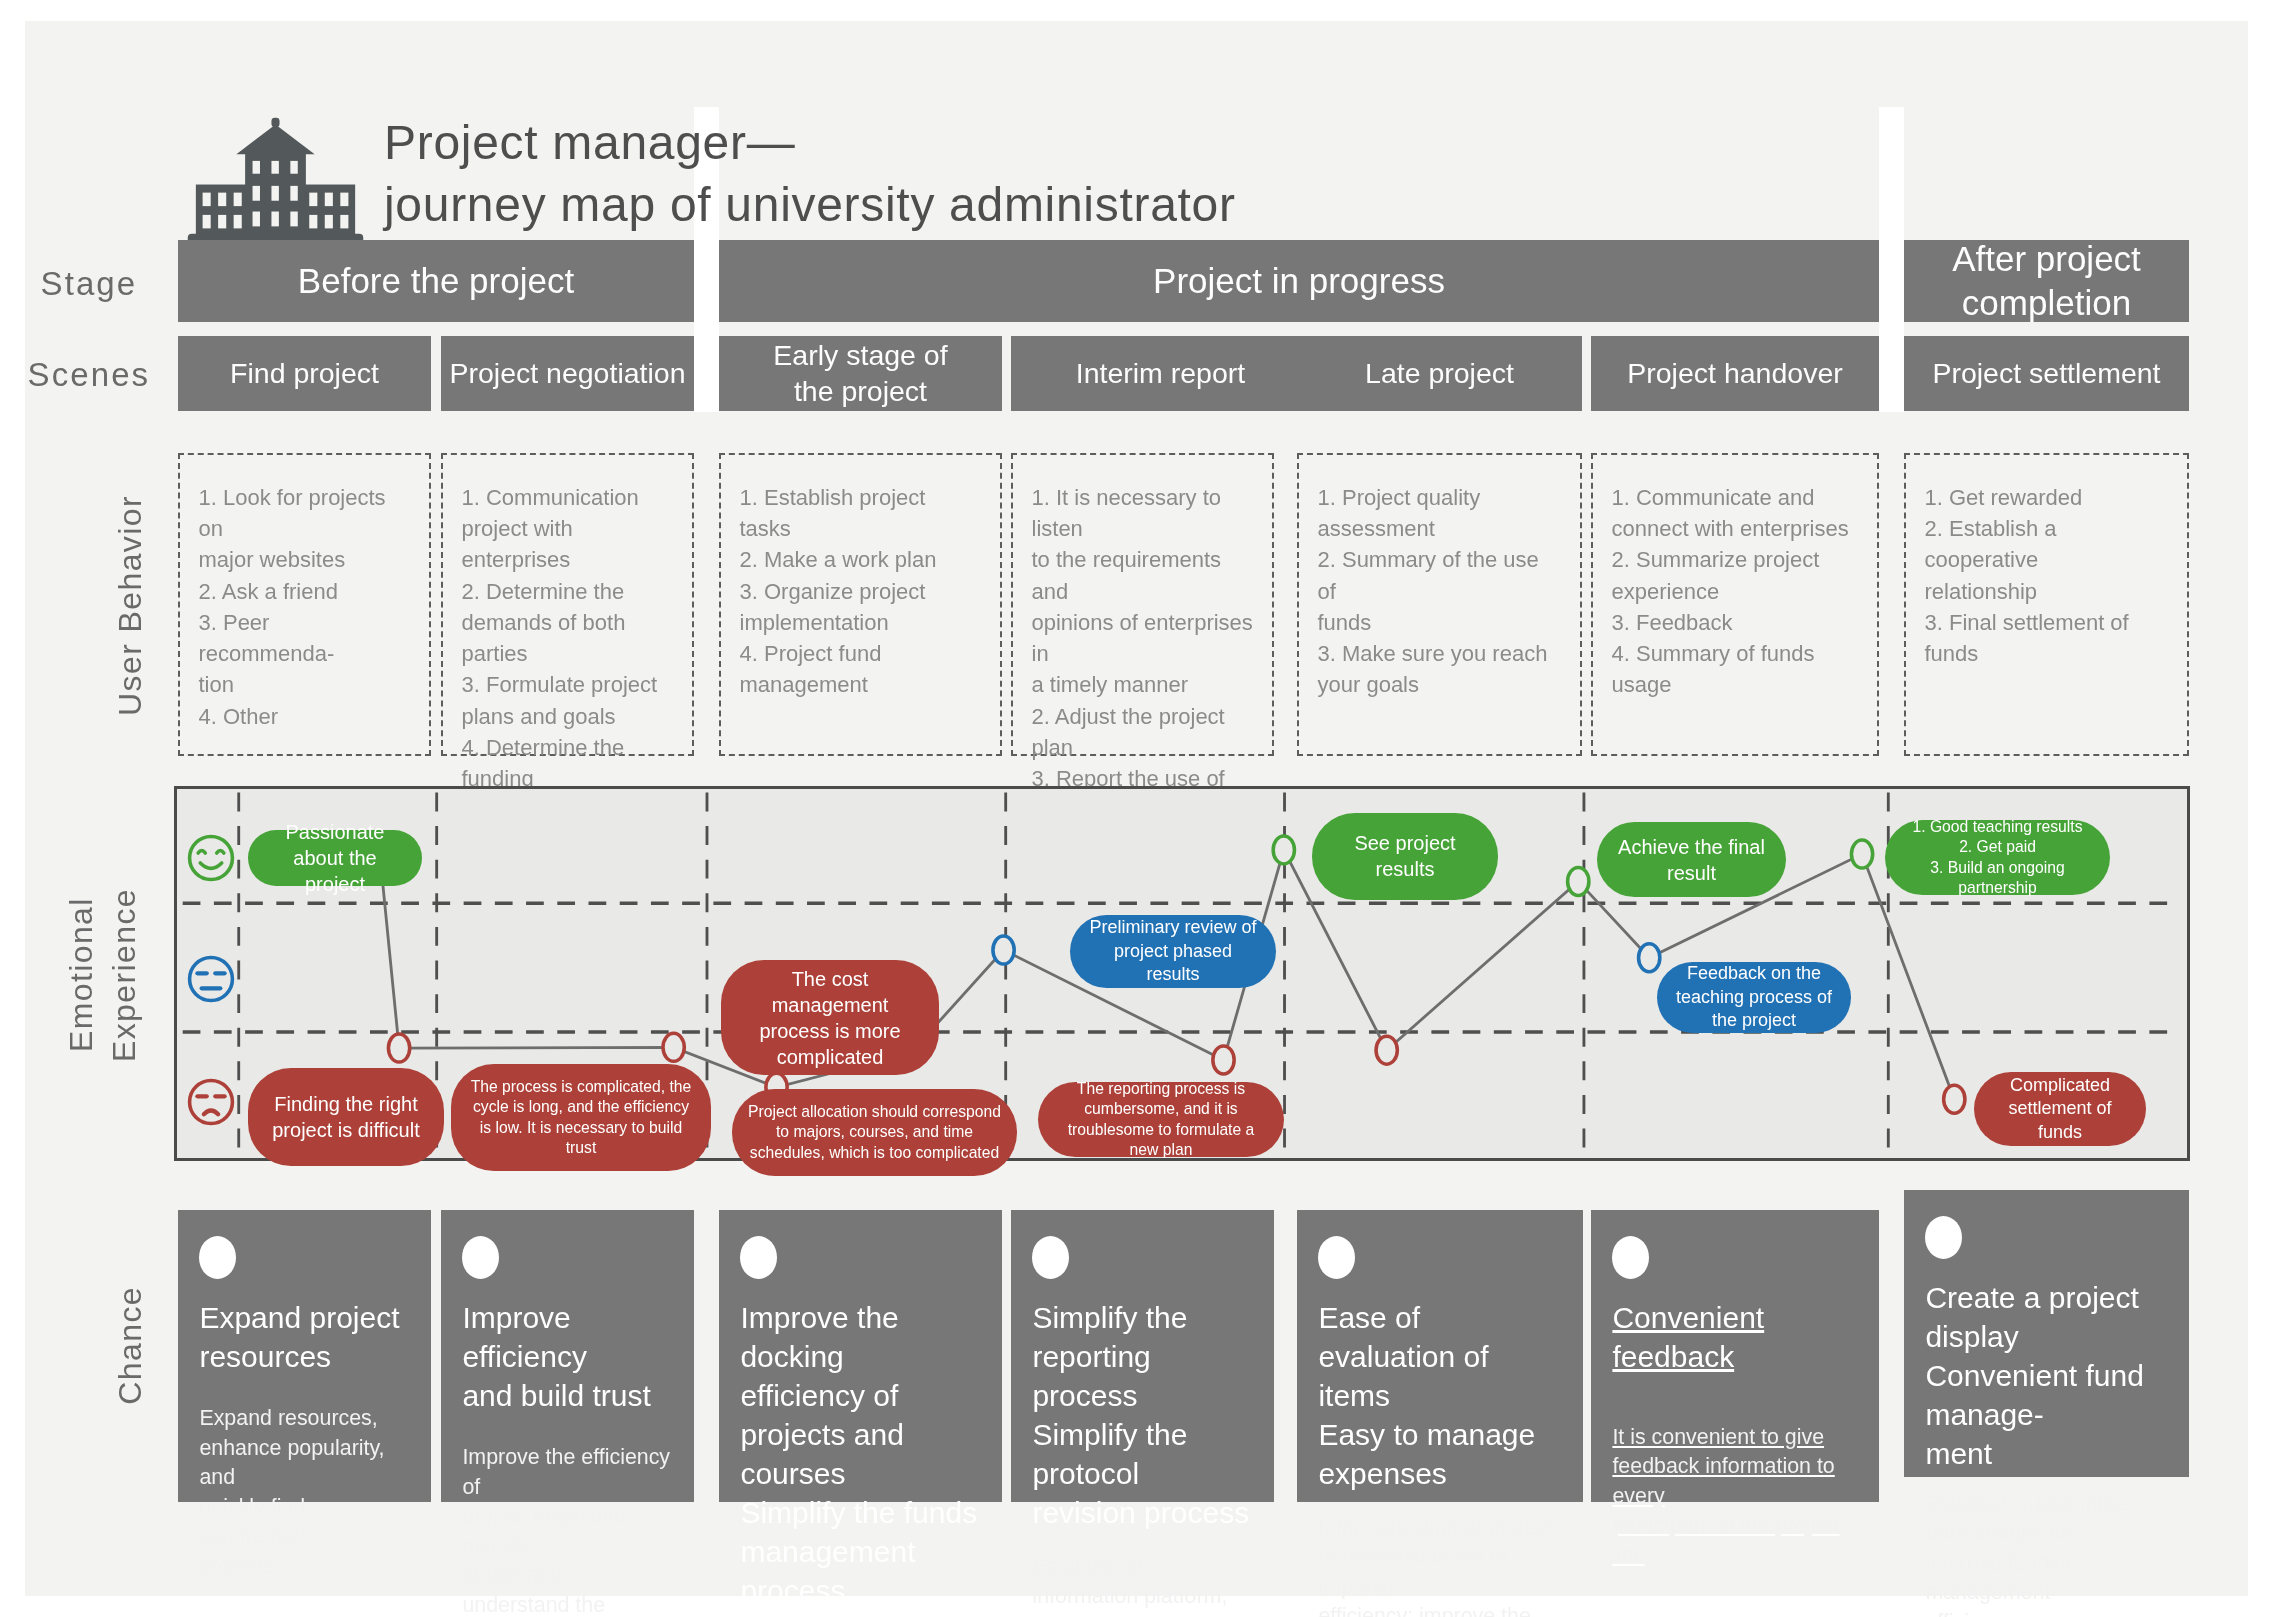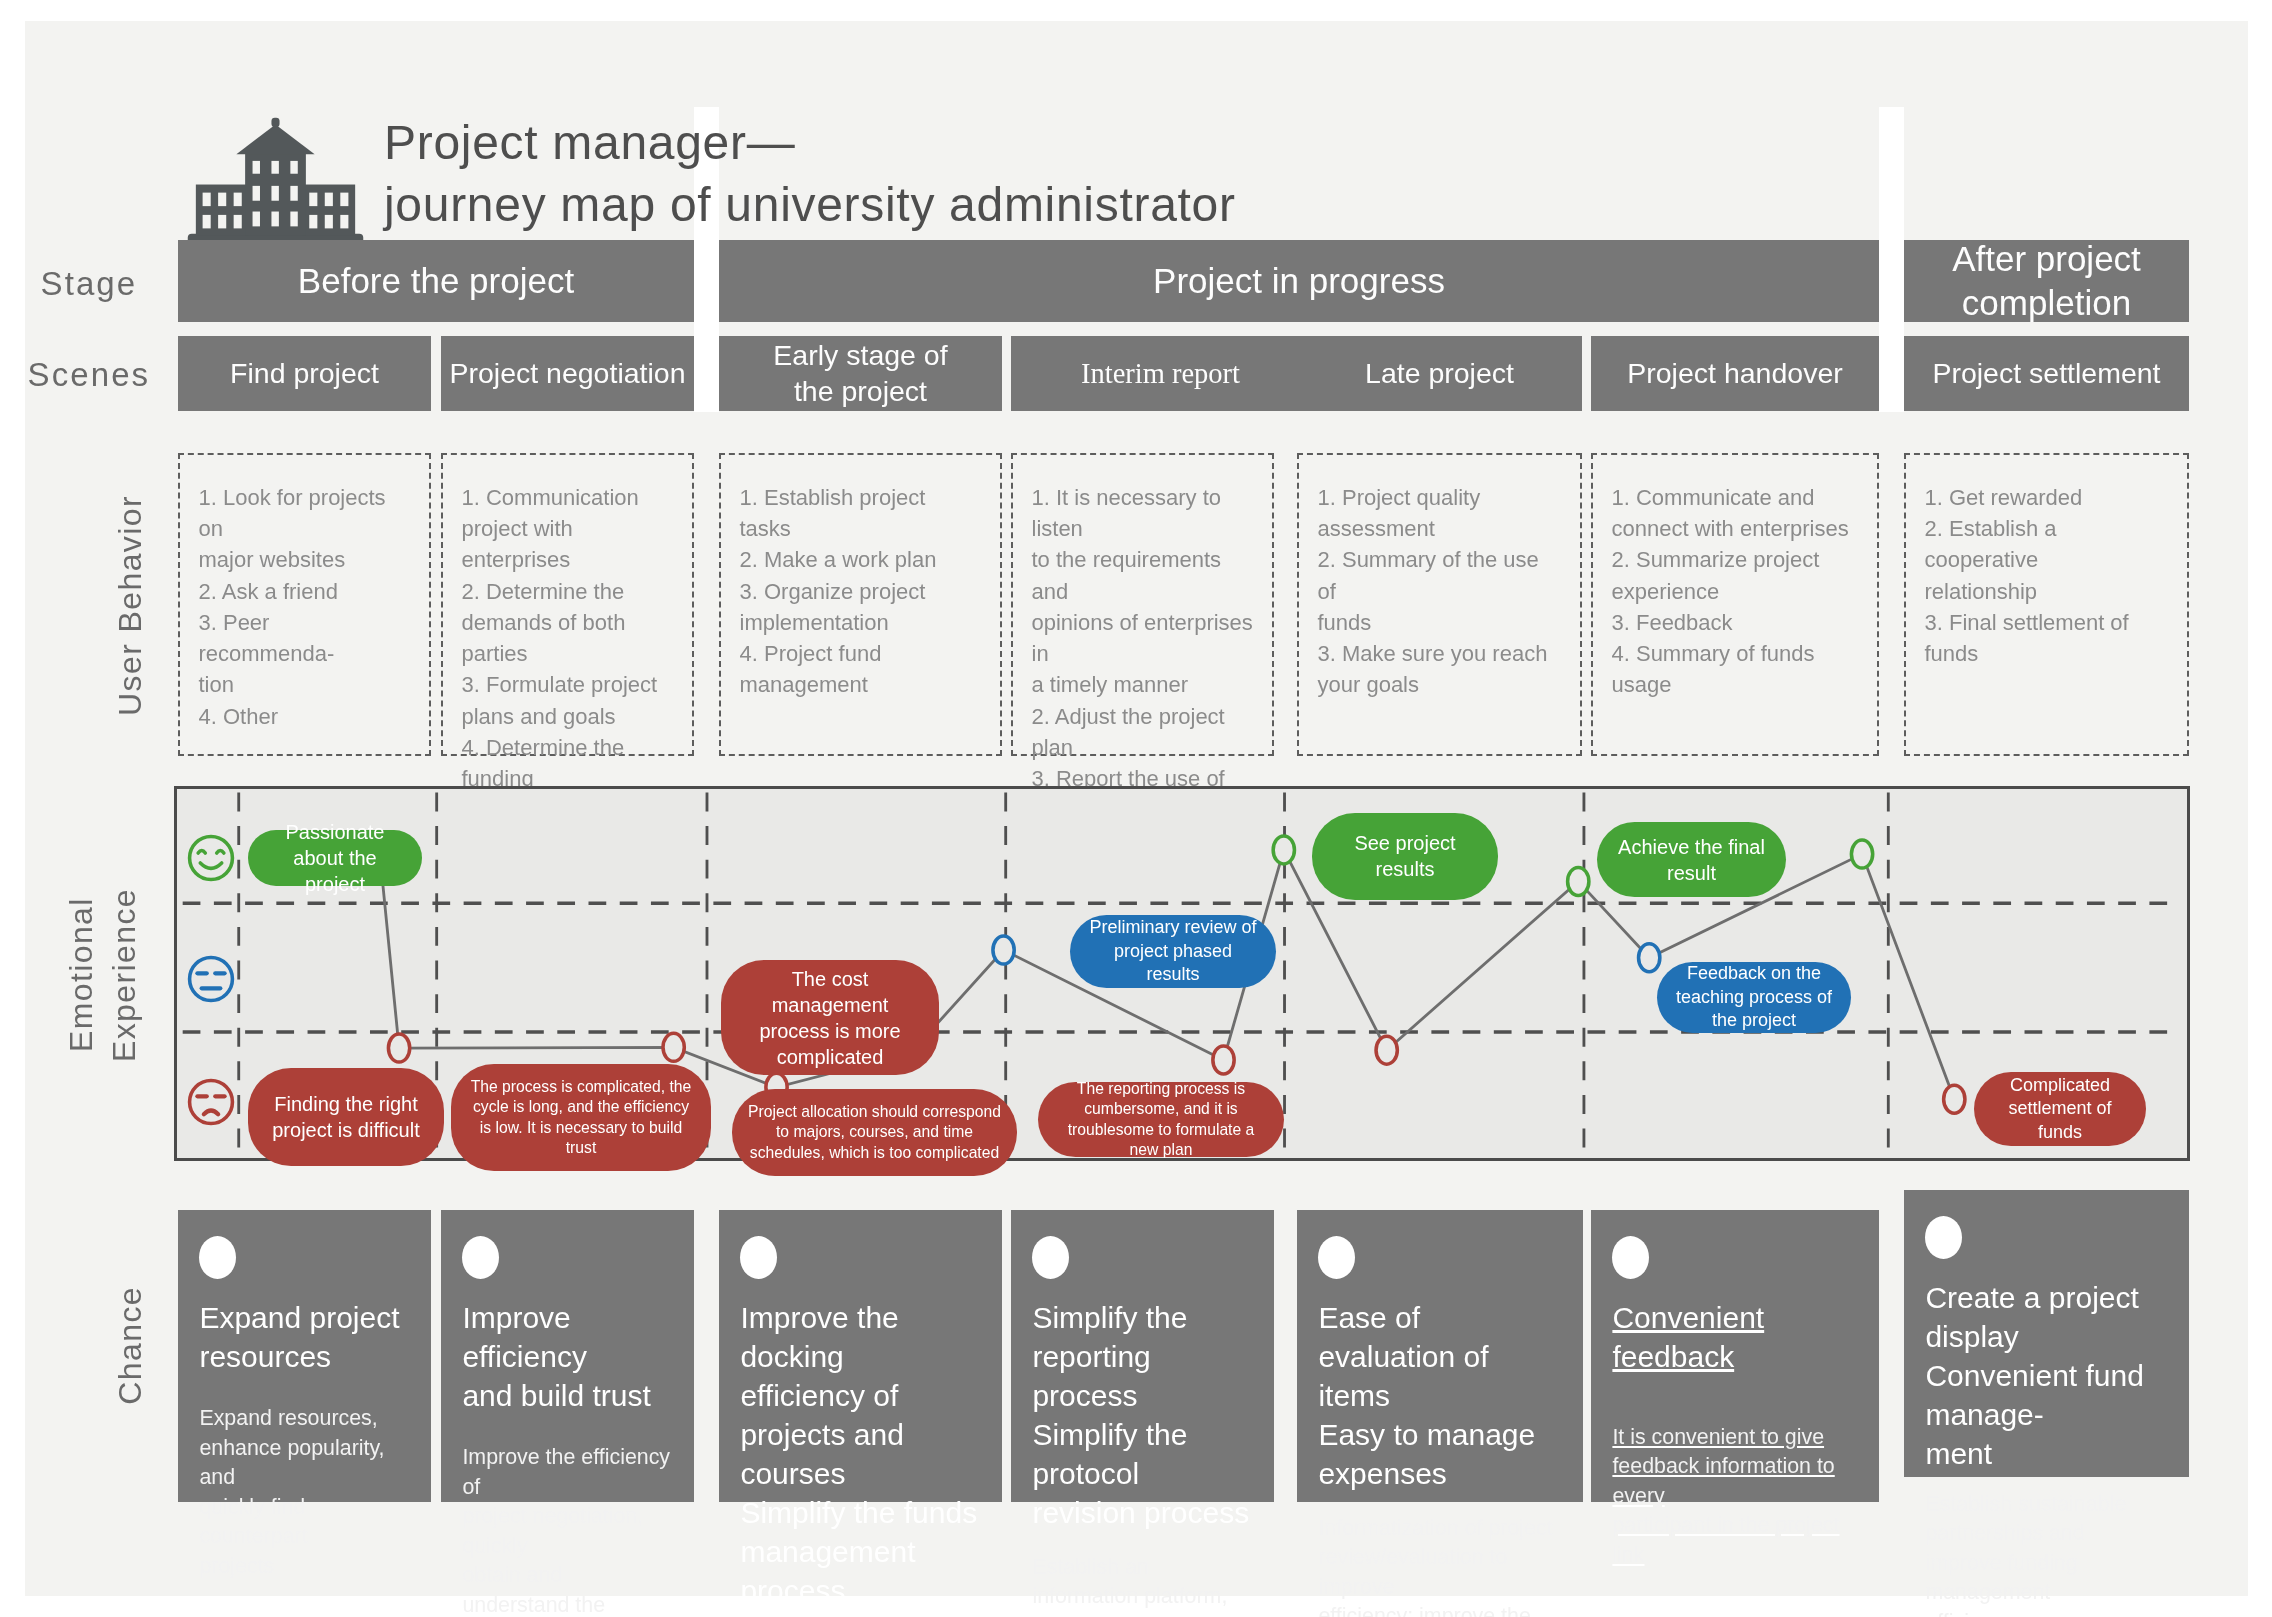--- a/index.html
+++ b/index.html
@@ -106,21 +106,21 @@
 
   <div class="gbox stage-box" style="left:178px;width:516px;">Before the project</div>
   <div class="gbox stage-box" style="left:719px;width:1160px;">Project in progress</div>
   <div class="gbox scene-box" style="left:178px;width:253px;">Find project</div>
 
   <div class="gbox stage-box" style="left:1904px;width:285px;">After project
 completion</div>
   <div class="gbox scene-box" style="left:441px;width:253px;">Project negotiation</div>
   <div class="gbox scene-box" style="left:719px;width:283px;">Early stage of
 the project</div>
-  <div class="gbox scene-box" style="left:1011px;width:299px;font-family:Liberation Serif, serif;">Interim report</div>
+  <div class="gbox scene-box" style="left:1011px;width:299px;">Interim report</div>
   <div class="gbox scene-box" style="left:1297px;width:285px;">Late project</div>
   <div class="gbox scene-box" style="left:1591px;width:288px;">Project handover</div>
   <div class="gbox scene-box" style="left:1904px;width:285px;">Project settlement</div>
 
   <div class="ubox" style="left:178px;width:253px;">1. Look for projects on
 major websites
 2. Ask a friend
 3. Peer recommenda-
 tion
 4. Other</div>
@@ -216,20 +216,23 @@
     <div class="pill green fs28" style="left:71px;top:41px;width:174px;height:56px;">Passionate about the project</div>
     <div class="pill red fs28" style="left:71px;top:279px;width:196px;height:98px;">Finding the right project is difficult</div>
     <div class="pill red fs22" style="left:274px;top:275px;width:260px;height:107px;">The process is complicated, the cycle is long, and the efficiency is low. It is necessary to build trust</div>
     <div class="pill red fs28" style="left:544px;top:171px;width:218px;height:115px;">The cost management process is more complicated</div>
     <div class="pill red fs22" style="left:555px;top:300px;width:285px;height:87px;">Project allocation should correspond to majors, courses, and time schedules, which is too complicated</div>
     <div class="pill blue fs25" style="left:893px;top:126px;width:206px;height:73px;">Preliminary review of project phased results</div>
     <div class="pill red fs22" style="left:861px;top:293px;width:246px;height:75px;">The reporting process is cumbersome, and it is troublesome to formulate a new plan</div>
     <div class="pill green fs28" style="left:1135px;top:23.5px;width:186px;height:87px;">See project results</div>
     <div class="pill green fs28" style="left:1420px;top:33px;width:189px;height:75px;">Achieve the final result</div>
     <div class="pill blue fs25" style="left:1480px;top:173px;width:194px;height:71px;">Feedback on the teaching process of the project</div>
+    <div class="pill green fs22" style="left:1708px;top:31px;width:225px;height:75px;">1. Good teaching results
+2. Get paid
+3. Build an ongoing partnership</div>
     <div class="pill red fs25" style="left:1797px;top:283px;width:172px;height:74px;">Complicated settlement of funds</div>
   </div>
 
   <div class="cbox" style="left:178px;top:1210px;width:253px;height:292px;">
     <div class="bullet"></div>
     <div class="ctitle">Expand project
 resources</div>
     <div class="cbody">Expand resources,
 enhance popularity, and
 quickly find counterpart

